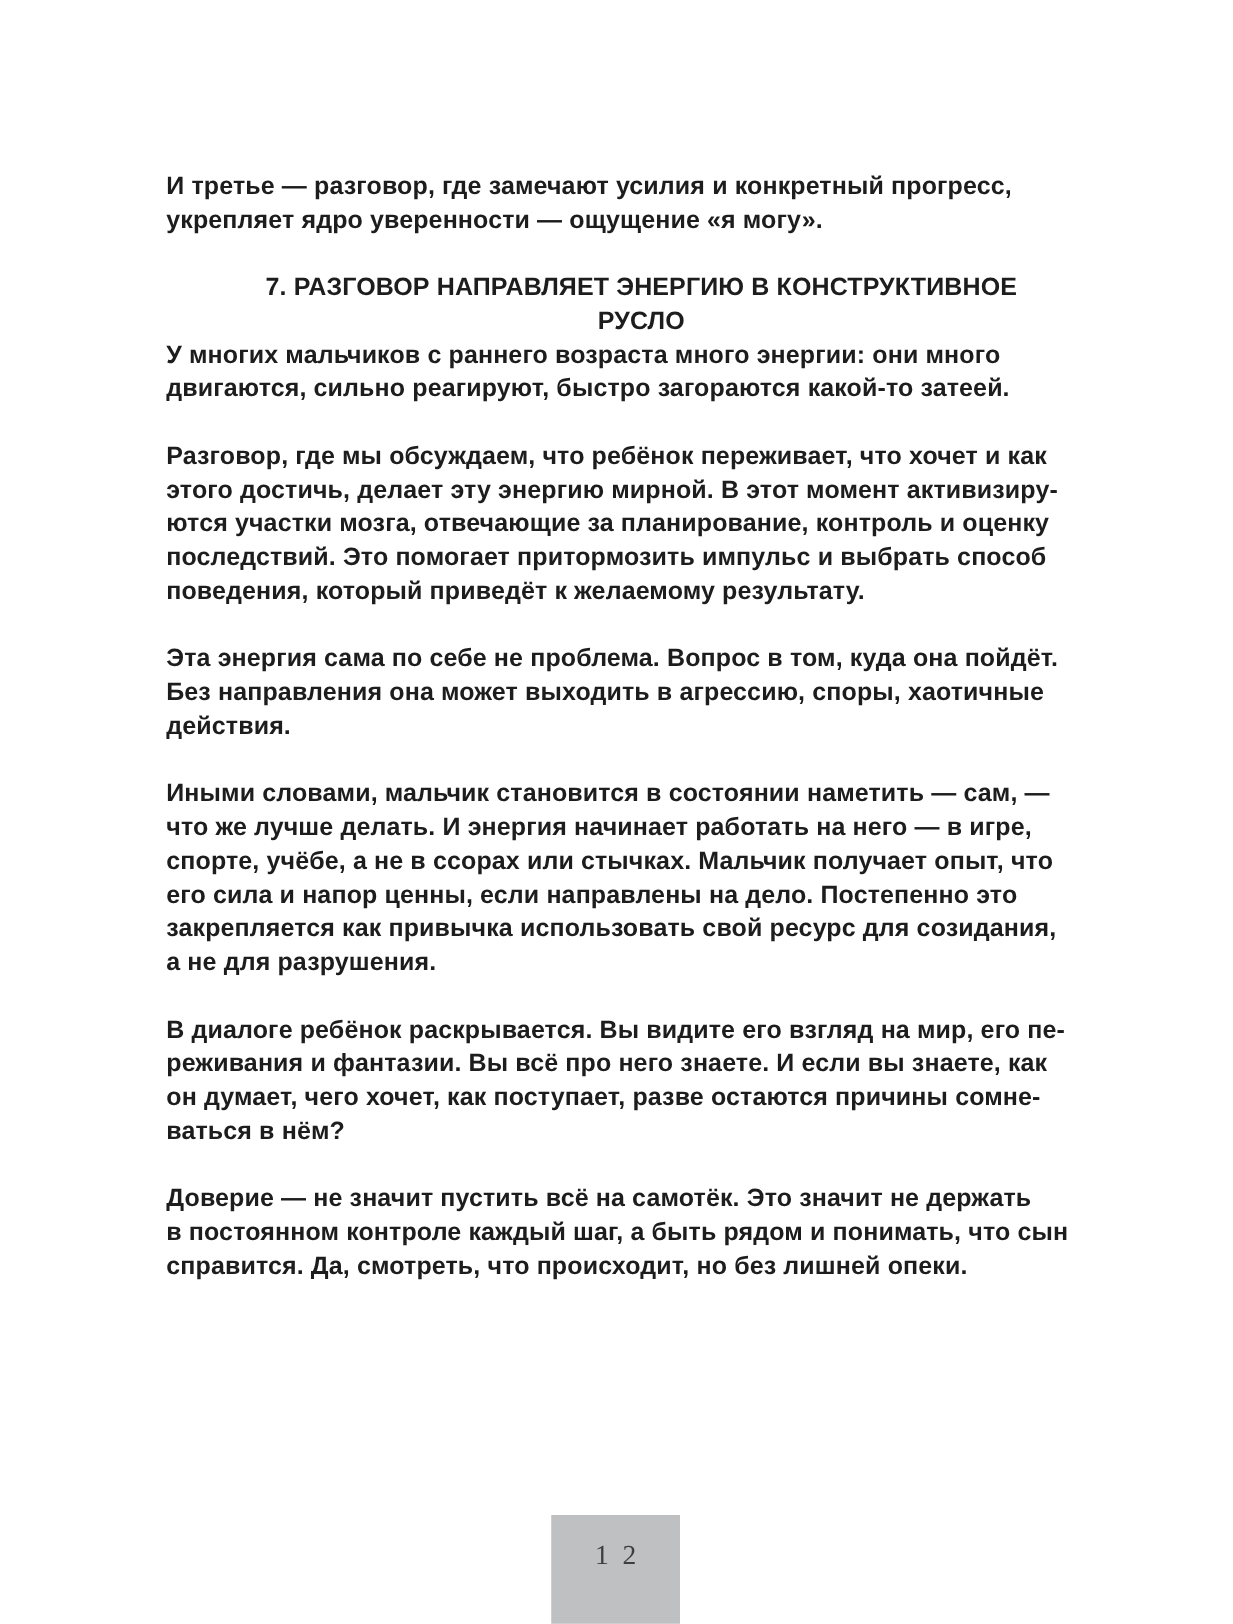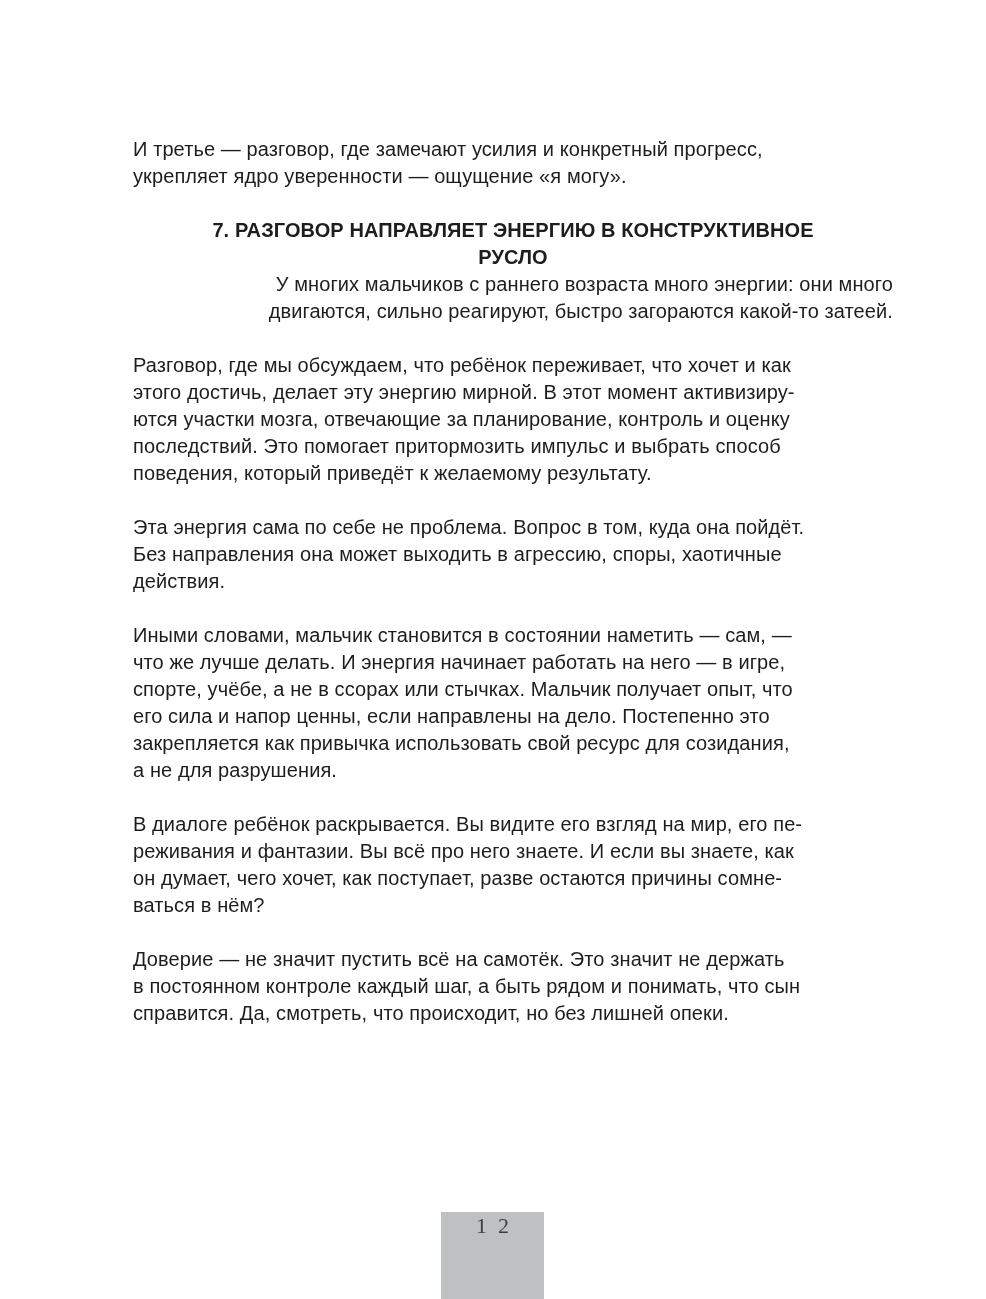--- a/index.html
+++ b/index.html
@@ -23,43 +23,42 @@
   }
   .para, .section-heading {
     margin: 27px 0 0 0;
     font-size: 20px;
     line-height: 27px;
     white-space: pre;
     letter-spacing: 0.1px;
     color: #1d1d1d;
   }
   .para {
-    font-weight: 400;
+    font-weight: 700;
   }
   .para:first-child {
     margin-top: 0;
   }
   .section-heading {
     font-weight: bold;
     text-align: center;
   }
   .after-heading {
     margin-top: 0;
-    text-align: right;
   }
   .page-number-box {
     position: absolute;
     left: 441px;
     top: 1212px;
     width: 103px;
     height: 87px;
     display: flex;
     justify-content: center;
     align-items: flex-start;
-    padding-top: 3px;
+    padding-top: 21px;
     box-sizing: border-box;
   }
   .page-number {
     font-family: "Liberation Serif", "DejaVu Serif", serif;
     font-size: 22px;
     line-height: 22px;
     letter-spacing: 11px;
     padding-left: 11px; 
     color: #3a3f43;
   }

